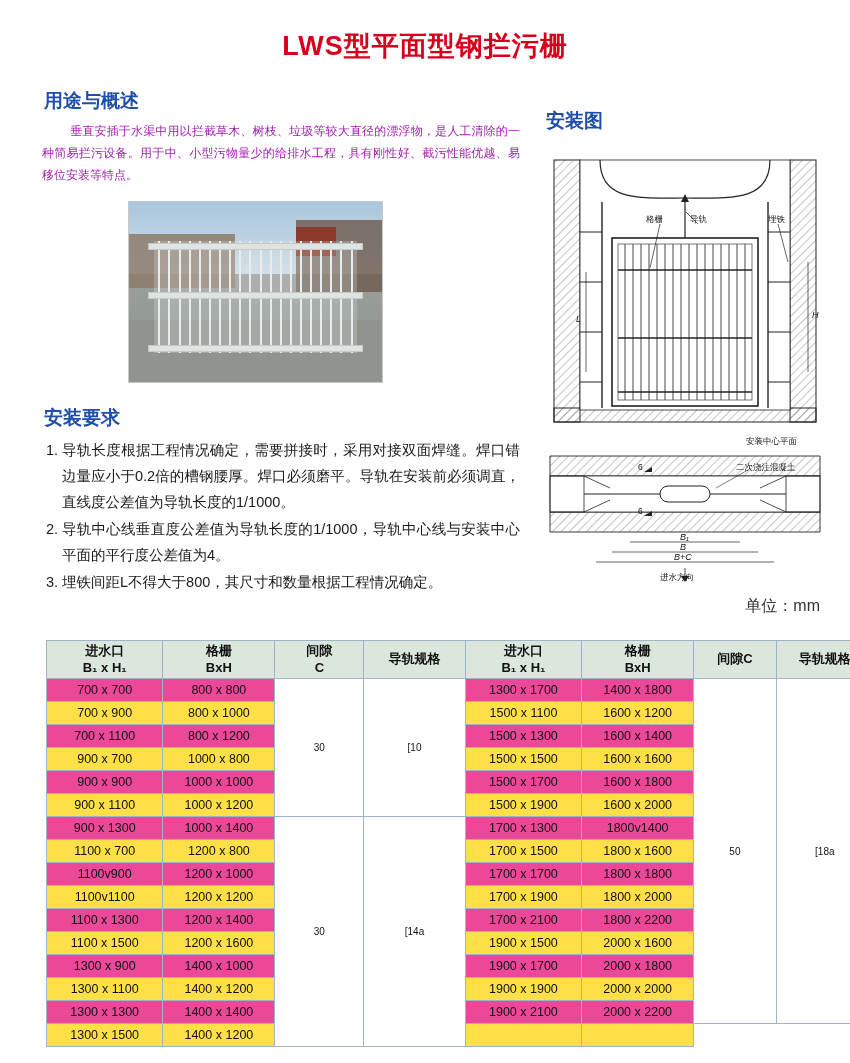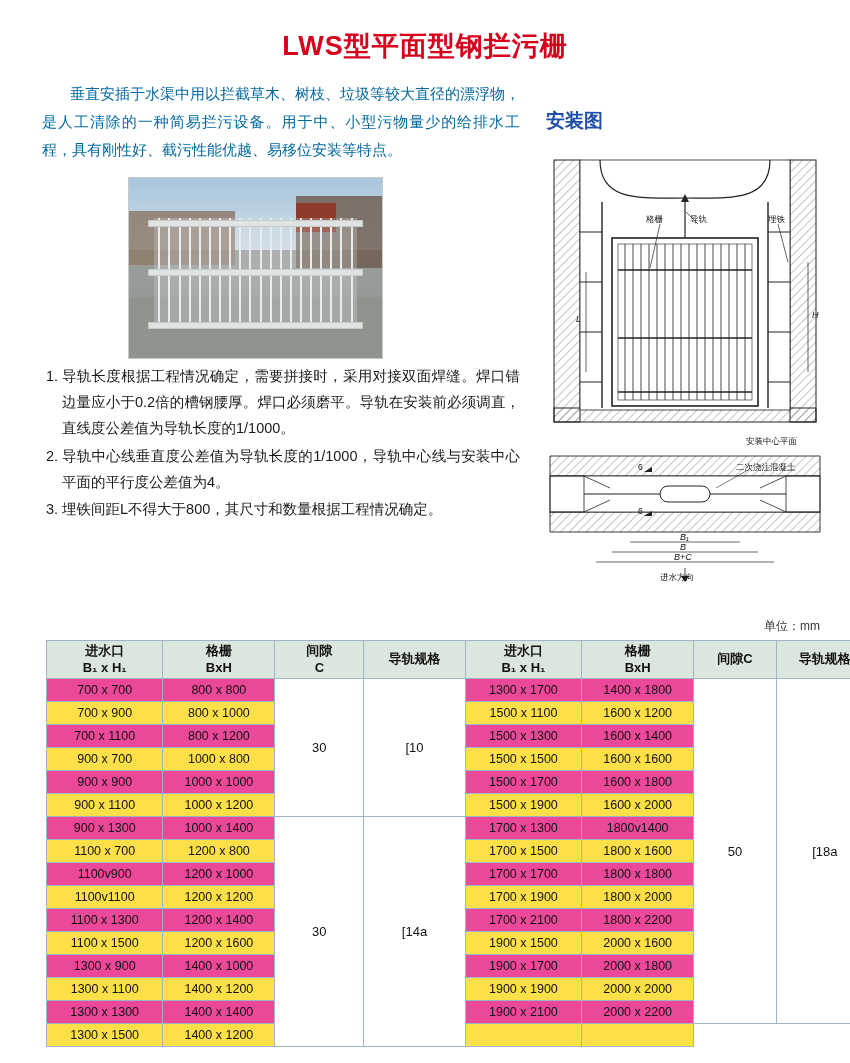--- a/index.html
+++ b/index.html
@@ -29,23 +29,23 @@
     color: #1f4fa8;
     font-size: 19px;
     font-weight: bold;
     margin: 10px 0 6px 16px;
   }
 
   .left-col { position:absolute; left:28px; top:78px; width:500px; }
   .right-col { position:absolute; left:540px; top:98px; width:290px; }
 
   .para {
-    font-size: 15px;
+    font-size: 12px;
     line-height: 1.85;
-    color: #0369a1;
+    color: #a21caf;
     margin: 2px 8px 0 14px;
     text-align: justify;
   }
   .para .indent { display:inline-block; width:28px; }
 
   .photo-wrap { margin: 14px 0 0 100px; }
   .photo {
     width: 255px; height: 182px;
     border: 1px solid #c8c8c8;
     position: relative;
@@ -59,21 +59,21 @@
   .ph-ground { position:absolute; left:0; bottom:0; width:100%; height:34%; background:#8f948f; }
   .ph-grate { position:absolute; left:10%; top:22%; width:80%; height:62%; background:rgba(225,228,226,.25); }
   .ph-bar { position:absolute; top:0; width:2px; height:100%; background:#e9ecec; }
   .ph-hbar { position:absolute; left:-3%; width:106%; height:7px; background:#dfe3e2; border:1px solid #c5c9c8; }
 
   .list { font-size:14.5px; line-height:1.8; margin:4px 8px 0 18px; }
   .list-item { display:flex; margin-bottom:1px; }
   .list-num { width:16px; flex:0 0 16px; }
   .list-text { flex:1; text-align:justify; }
 
-  .unit { position:absolute; right:30px; top:618px; font-size:12px; color:#333; }
+  .unit { position:absolute; right:30px; top:596px; font-size:16px; color:#333; }
 
   .spec-heading { position:absolute; left:28px; top:600px; color:#1f4fa8; font-size:19px; font-weight:bold; }
 
   table.spec {
     position:absolute; left:46px; top:640px;
     width: 828px;
     border-collapse: collapse;
     font-size: 12.5px;
   }
   table.spec th, table.spec td {
@@ -85,37 +85,38 @@
   }
   table.spec thead th {
     background: #dbe7dc;
     font-weight: bold;
     height: 38px;
     line-height: 1.25;
     font-size: 13px;
   }
   table.spec td.alt { background:#fde047; }
   table.spec td.plain { background:#ec4899; }
-  table.spec td.span { background:#ffffff; font-size:13px; }
+  table.spec td.span { background:#ffffff; font-size:10px; }
 
   
   .dwg-top { position:relative; width:290px; height:300px; margin-top:8px; }
   .dwg-bot { position:relative; width:290px; height:135px; margin-top:8px; }
   .lbl { position:absolute; font-size:8.5px; color:#111; white-space:nowrap; }
   .lbl-b { position:absolute; font-size:9px; font-style:italic; color:#111; }
 </style>
 </head>
 <body>
 
 <div class="page">
 
   <div class="doc-title">LWS型平面型钢拦污栅</div>
 
   <div class="left-col">
 
+    <div class="sec-heading">用途与概述</div>
 
     <div class="para"><span class="indent"></span><span>垂直安插于水渠中用以拦截草木、树枝、垃圾等较大直径的漂浮物，是人工清除的一种简易拦污设备。用于中、小型污物量少的给排水工程，具有刚性好、截污性能优越、易移位安装等特点。</span></div>
 
     <div class="photo-wrap">
       <div class="photo">
         <div class="ph-sky"></div>
         <div class="ph-bldg"></div>
         <div class="ph-bldg2"></div>
         <div class="ph-red"></div>
         <div class="ph-ground"></div>
@@ -140,20 +141,21 @@
             <div class="ph-bar" style="left:87%"></div>
           <div class="ph-bar" style="left:92%"></div>
             <div class="ph-bar" style="left:97%"></div>
           <div class="ph-hbar" style="top:2%"></div>
           <div class="ph-hbar" style="top:46%"></div>
           <div class="ph-hbar" style="top:93%"></div>
         </div>
       </div>
     </div>
 
+    <div class="sec-heading" style="margin-top:22px;">安装要求</div>
 
     <div class="list">
       <div class="list-item">
         <div class="list-num">1.</div>
         <div class="list-text">导轨长度根据工程情况确定，需要拼接时，采用对接双面焊缝。焊口错边量应小于0.2倍的槽钢腰厚。焊口必须磨平。导轨在安装前必须调直，直线度公差值为导轨长度的1/1000。</div>
       </div>
       <div class="list-item">
         <div class="list-num">2.</div>
         <div class="list-text">导轨中心线垂直度公差值为导轨长度的1/1000，导轨中心线与安装中心平面的平行度公差值为4。</div>
       </div>

